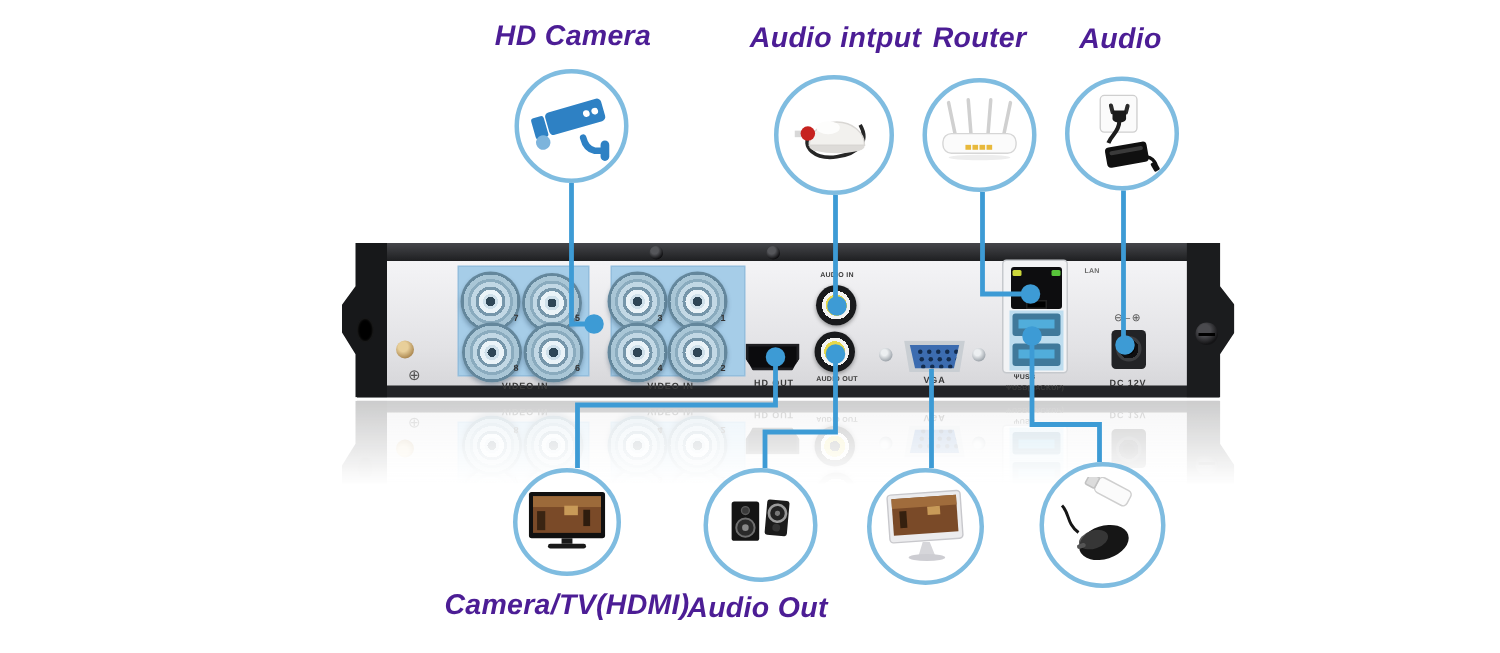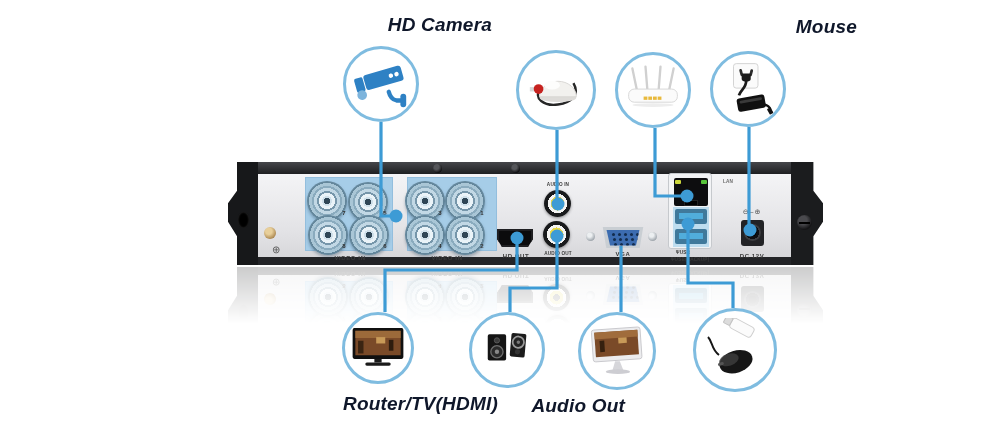--- a/index.html
+++ b/index.html
@@ -1,20 +1,20 @@
 <!DOCTYPE html>
 <html><head>
 <meta charset="utf-8">
 <style>
   html,body{margin:0;padding:0;background:#fff;}
   .stage{position:relative;width:1000px;height:435px;background:#fff;overflow:hidden;
          font-family:"Liberation Sans",sans-serif;}
   
-  .lbl{position:absolute;width:220px;text-align:right;
-       font:italic 700 19px "Liberation Sans",sans-serif;color:#0f172a;letter-spacing:.2px;}
+  .lbl{position:absolute;width:220px;text-align:center;
+       font:italic 700 19px "Liberation Sans",sans-serif;color:#4c1d95;letter-spacing:.2px;}
   .lbl.wide{width:240px;}
   
   .circle{position:absolute;background:#fff;border:3.5px solid #7fbce0;border-radius:50%;
           box-sizing:border-box;display:flex;align-items:center;justify-content:center;z-index:4;}
   .circle svg{display:block;}
   
   .wires{position:absolute;left:0;top:0;z-index:6;pointer-events:none;}
   
   .device{position:absolute;left:228px;top:162px;width:595px;height:103px;z-index:2;
           -webkit-box-reflect:below 2px linear-gradient(transparent 45%, rgba(0,0,0,.22) 100%);}
@@ -81,21 +81,23 @@
   .dc:after{content:"";position:absolute;left:3px;top:4px;width:17px;height:17px;border-radius:50%;
             background:radial-gradient(circle,#000 0 4px,#0e0e10 4px 6.5px,#3c3d40 6.5px 8.5px);}
   .polarity{position:absolute;font-size:7px;color:#555;transform:translate(-50%,-50%);letter-spacing:1px;}
 </style>
 </head>
 <body>
 
 <div class="stage">
 
   <div class="lbl" style="left:272px;top:14px">HD Camera</div>
-  <div class="lbl" style="left:637px;top:16px">Mouse</div>
+  <div class="lbl" style="left:447px;top:15px">Audio intput</div>
+  <div class="lbl" style="left:543px;top:15px">Router</div>
+  <div class="lbl" style="left:637px;top:16px">Audio</div>
 
   <div class="circle" style="left:343px;top:46px;width:76px;height:76px">
     <svg width="62" height="62" viewBox="0 0 64 64">
       <g fill="#2e81c4" transform="rotate(-16 30 28)">
         <rect x="15" y="19" width="40" height="16" rx="3"></rect>
         <rect x="5" y="20" width="9" height="15" rx="2"></rect>
         <circle cx="9" cy="38" r="5" fill="#7db4dc"></circle>
         <circle cx="43" cy="27" r="2.3" fill="#fff"></circle>
         <circle cx="49" cy="27" r="2.3" fill="#fff"></circle>
       </g>
@@ -295,16 +297,16 @@
       </g>
       <path d="M16 37 C8 31 10 24 5 19" stroke="#161616" stroke-width="2" fill="none"></path>
       <g transform="rotate(-18 32 44)">
         <ellipse cx="33" cy="44" rx="17" ry="11" fill="#161616"></ellipse>
         <ellipse cx="27" cy="40" rx="10" ry="6" fill="#3c3c3c" opacity="0.85"></ellipse>
         <rect x="15" y="40" width="6" height="3" rx="1.5" fill="#555"></rect>
       </g>
     </svg>
   </div>
 
-  <div class="lbl wide" style="left:258px;top:393px">Router/TV(HDMI)</div>
+  <div class="lbl wide" style="left:258px;top:393px">Camera/TV(HDMI)</div>
   <div class="lbl wide" style="left:385px;top:395px">Audio Out</div>
 
 </div>
 
 </body></html>

